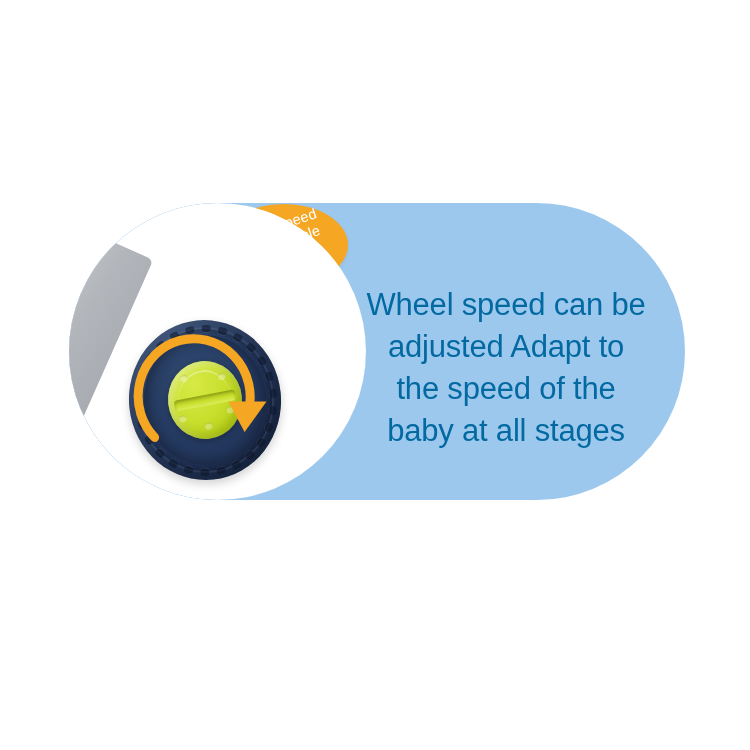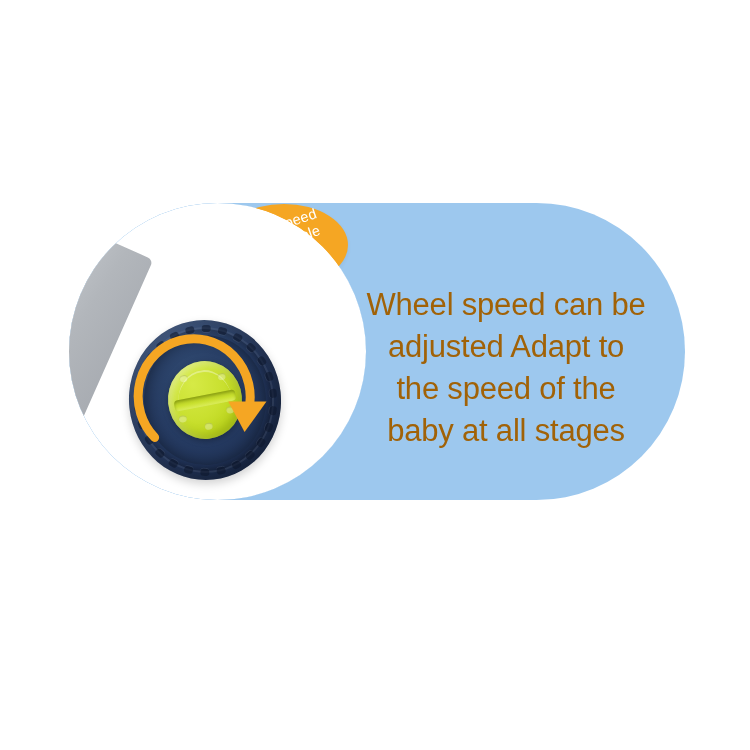--- a/index.html
+++ b/index.html
@@ -225,21 +225,21 @@
     letter-spacing: .2px;
     white-space: pre-line;
   }
 
   
   .headline {
     position: absolute;
     left: 352px;
     top: 284px;
     width: 308px;
-    color: #a16207;
+    color: #0369a1;
     font-size: 31px;
     line-height: 42px;
     text-align: center;
     letter-spacing: -0.2px;
     white-space: pre-line;
   }
 </style>
 </head>
 <body>
 

